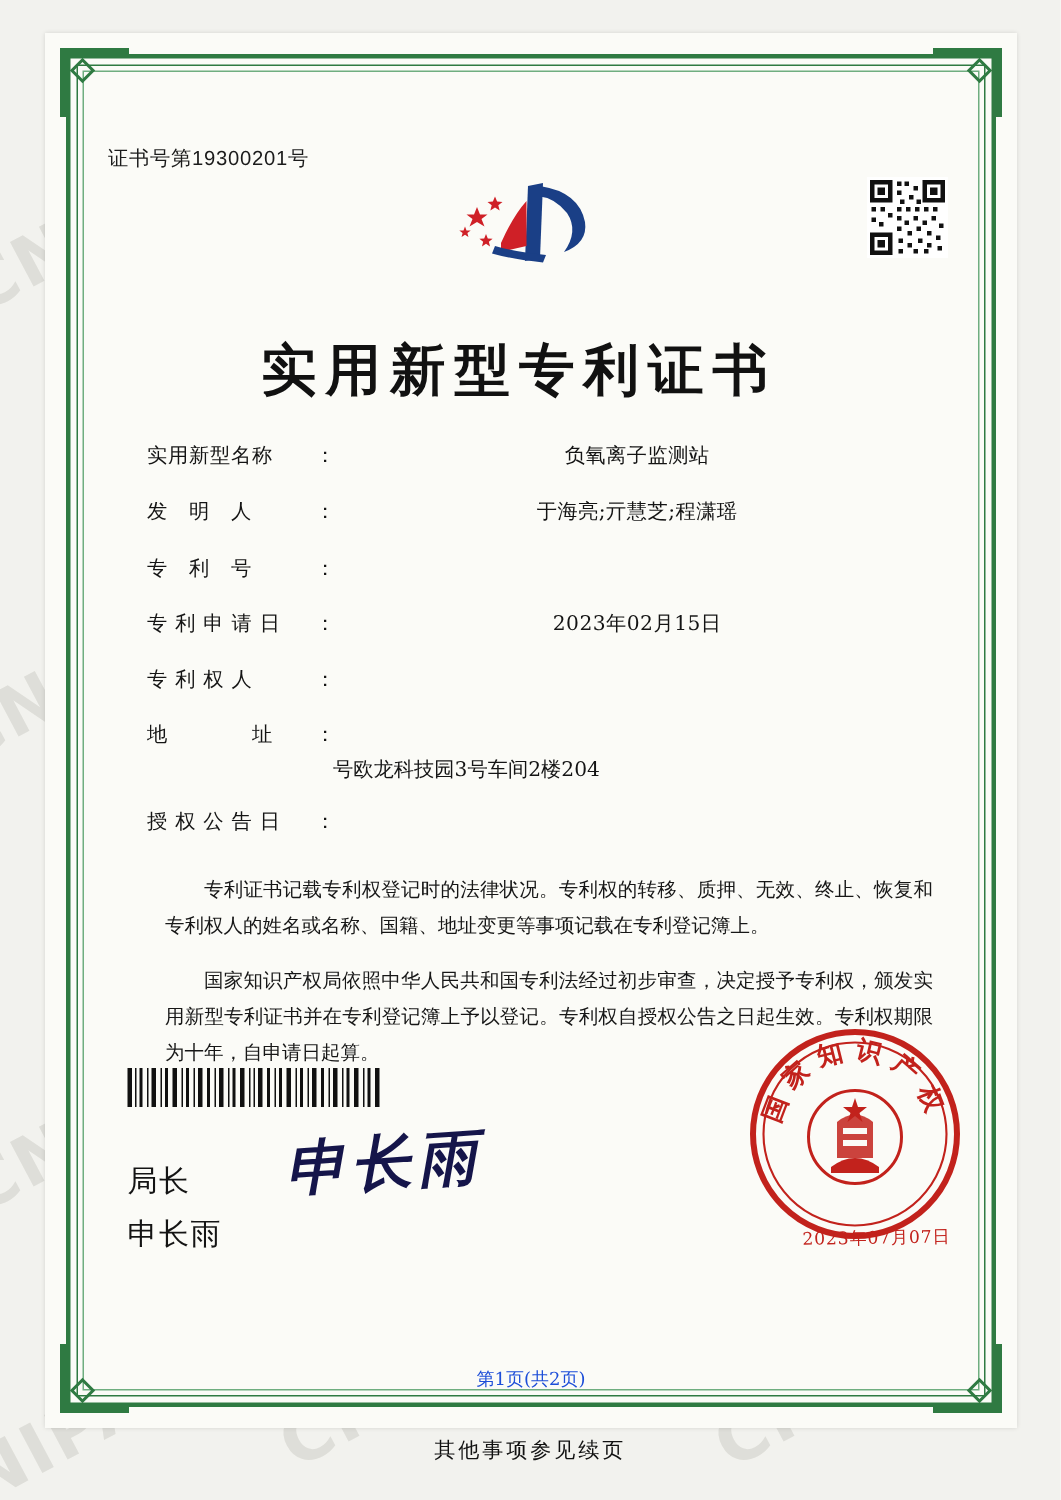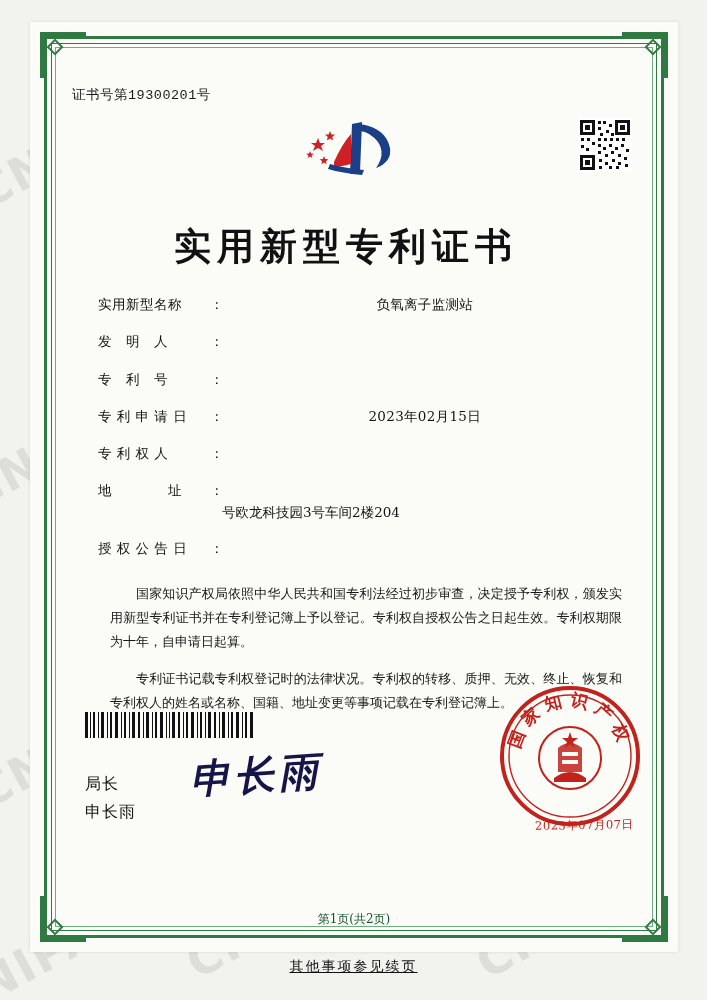--- a/index.html
+++ b/index.html
@@ -94,22 +94,22 @@
     left: 9px; top: 9px;
     width: 8px; height: 8px;
     border: 2px solid #2f7a42;
     transform: rotate(45deg);
   }
 
   
   .cert-no {
     position: absolute;
     left: 42px;
-    top: 64px;
-    font-family: Liberation Mono, monospace;
+    top: 75px;
+    font-family: Liberation Sans, sans-serif;
     font-size: 13.5px;
     color: #1b1b1b;
     letter-spacing: 0.5px;
   }
 
   .logo {
     position: absolute;
     left: 50%;
     top: 96px;
     transform: translateX(-50%);
@@ -213,21 +213,21 @@
     background: #111;
     display: block;
   }
 
   
   .sig-block {
     position: absolute;
     left: 55px;
     top: 748px;
     font-family: "DejaVu Serif", "Liberation Serif", serif;
-    font-size: 16px;
+    font-size: 20px;
     color: #141414;
     line-height: 1.75;
     letter-spacing: 1px;
   }
   .handwriting {
     position: absolute;
     left: 160px;
     top: 726px;
     font-family: "DejaVu Serif", "Liberation Serif", serif;
     font-size: 40px;
@@ -258,33 +258,32 @@
   }
 
   
   .page-num {
     position: absolute;
     left: 0; right: 0;
     bottom: 24px;
     text-align: center;
     font-family: "DejaVu Serif", "Liberation Serif", serif;
     font-size: 12px;
-    color: #14532d;
+    color: #1d4ed8;
   }
   .footnote {
     position: absolute;
     left: 0; right: 0;
     top: 958px;
     text-align: center;
     font-family: "DejaVu Serif", "Liberation Serif", serif;
     font-size: 14px;
     color: #111;
     letter-spacing: 2px;
     z-index: 2;
-    text-decoration: underline;
   }
 </style>
 </head>
 <body>
 
 <div class="watermark-layer">
   <div class="wm wm1">CNIPA</div>
   <div class="wm wm2">CNIPA</div>
   <div class="wm wm3">CNIPA</div>
   <div class="wm wm4">CNIPA</div>
@@ -390,20 +389,21 @@
 
     <div class="row">
       <span class="lbl">实用新型名称</span>
       <span class="sep">：</span>
       <span class="val">负氧离子监测站</span>
     </div>
 
     <div class="row">
       <span class="lbl">发　明　人</span>
       <span class="sep">：</span>
+      <span class="val">于海亮;亓慧芝;程潇瑶</span>
     </div>
 
     <div class="row">
       <span class="lbl">专　利　号</span>
       <span class="sep">：</span>
     </div>
 
     <div class="row">
       <span class="lbl">专 利 申 请 日</span>
       <span class="sep">：</span>
@@ -422,22 +422,22 @@
     <div class="addr-cont">号欧龙科技园3号车间2楼204</div>
 
     <div class="row">
       <span class="lbl">授 权 公 告 日</span>
       <span class="sep">：</span>
     </div>
 
   </div>
 
   <div class="paras">
+    <p>专利证书记载专利权登记时的法律状况。专利权的转移、质押、无效、终止、恢复和专利权人的姓名或名称、国籍、地址变更等事项记载在专利登记簿上。</p>
     <p>国家知识产权局依照中华人民共和国专利法经过初步审查，决定授予专利权，颁发实用新型专利证书并在专利登记簿上予以登记。专利权自授权公告之日起生效。专利权期限为十年，自申请日起算。</p>
-    <p>专利证书记载专利权登记时的法律状况。专利权的转移、质押、无效、终止、恢复和专利权人的姓名或名称、国籍、地址变更等事项记载在专利登记簿上。</p>
   </div>
 
   <div class="barcode">
     <i style="left:0px;width:3px"></i>
       <i style="left:5px;width:1px"></i>
       <i style="left:8px;width:2px"></i>
     <i style="left:13px;width:1px"></i>
       <i style="left:16px;width:3px"></i>
       <i style="left:22px;width:1px"></i>
     <i style="left:25px;width:2px"></i>

